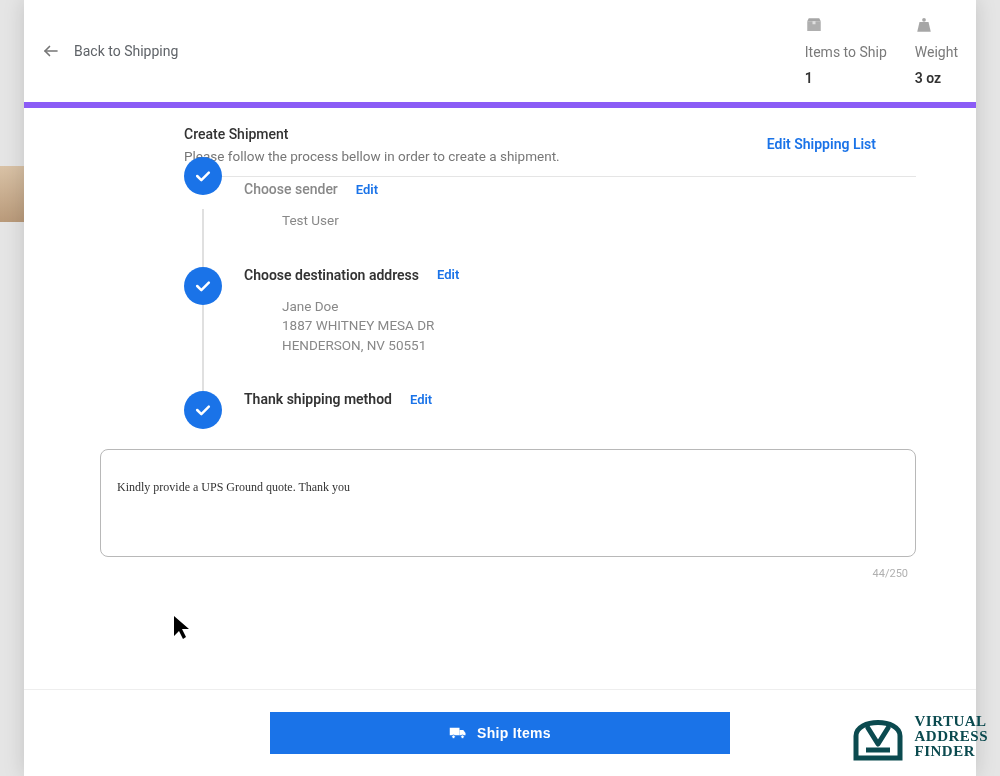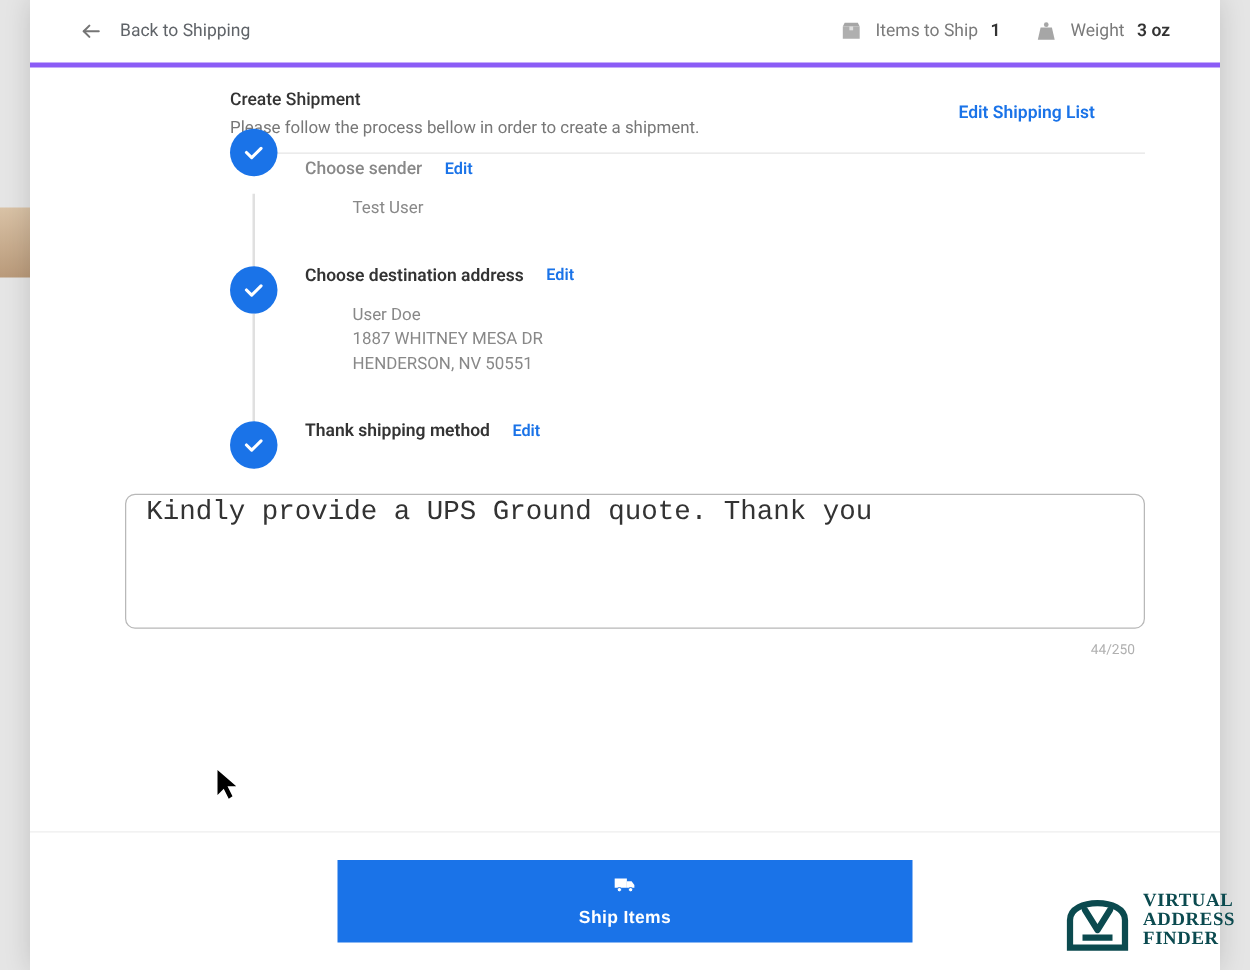--- a/index.html
+++ b/index.html
@@ -17,38 +17,38 @@
   top: 0;
   right: 24px;
   bottom: 0;
   background: #fff;
   box-shadow: 0 0 20px rgba(0,0,0,0.15);
 }
 .topbar {
   display: flex;
   align-items: center;
   justify-content: space-between;
-  padding: 16px 40px;
-  border-bottom: 4px solid #8b5cf6;
+  padding: 16px 18px;
+  border-bottom: 6px solid #8b5cf6;
   gap: 12px;
 }
 .back-group {
   display: flex;
   align-items: center;
   gap: 14px;
   cursor: pointer;
 }
 .back-arrow { color: #757575; display: flex; align-items: center; }
 .back-text { color: #5f6368; font-size: 14px; }
 .topbar-right {
   display: flex;
   align-items: center;
   gap: 28px;
 }
-.topbar-stat { display: flex; align-items: center; gap: 10px; }
+.topbar-stat { display: flex; align-items: flex-start; gap: 10px; flex-direction: column; }
 .topbar-stat-icon { color: #a6a6a6; display: flex; }
 .topbar-stat-label { color: #7a7a7a; font-size: 14px; }
 .topbar-stat-value { color: #333; font-size: 14px; font-weight: 600; }
 
 .content {
   padding: 18px 60px 0 160px;
   position: relative;
 }
 .head-row {
   display: flex;
@@ -105,24 +105,24 @@
 .step-body { margin-top: 14px; color: #888; font-size: 13.5px; line-height: 1.45; margin-left: 38px; }
 
 .note-area {
   margin: 36px 60px 4px 76px;
 }
 .note-box {
   width: 100%;
   min-height: 108px;
   border: 1px solid #b8b8b8;
   border-radius: 8px;
-  padding: 1px 16px;
-  font-size: 22px;
+  padding: 30px 16px;
+  font-size: 12px;
   color: #333;
-  font-family: Liberation Mono, monospace;
+  font-family: Liberation Serif, serif;
   resize: none;
   outline: none;
 }
 .char-count {
   text-align: right;
   font-size: 11px;
   color: #b0b0b0;
   margin: 6px 68px 0 0;
 }
 
@@ -142,21 +142,20 @@
   padding: 13px 0;
   width: 460px;
   font-size: 14px;
   font-weight: 600;
   letter-spacing: 0.3px;
   cursor: pointer;
   display: flex;
   align-items: center;
   justify-content: center;
   gap: 10px;
-  flex-direction: column;
 }
 .ship-btn svg { display: block; }
 
 .watermark {
   position: absolute;
   right: 12px;
   bottom: 8px;
   display: flex;
   align-items: center;
   gap: 8px;
@@ -263,21 +262,21 @@
           <svg width="20" height="20" viewBox="0 0 24 24" fill="none" stroke="#fff" stroke-width="3" stroke-linecap="round" stroke-linejoin="round">
               <polyline points="5 12 10 17 19 8"></polyline>
             </svg>
         </div>
         <div class="step-line"></div>
         <div class="step-head">
           <span class="step-title">Choose destination address</span>
           <span class="step-edit">Edit</span>
         </div>
         <div class="step-body">
-          <div>User Doe</div>
+          <div>Jane Doe</div>
           <div>1887 WHITNEY MESA DR</div>
           <div>HENDERSON, NV 50551</div>
         </div>
       </div>
 
       <div class="step">
         <div class="step-badge">
           <svg width="20" height="20" viewBox="0 0 24 24" fill="none" stroke="#fff" stroke-width="3" stroke-linecap="round" stroke-linejoin="round">
               <polyline points="5 12 10 17 19 8"></polyline>
             </svg>

